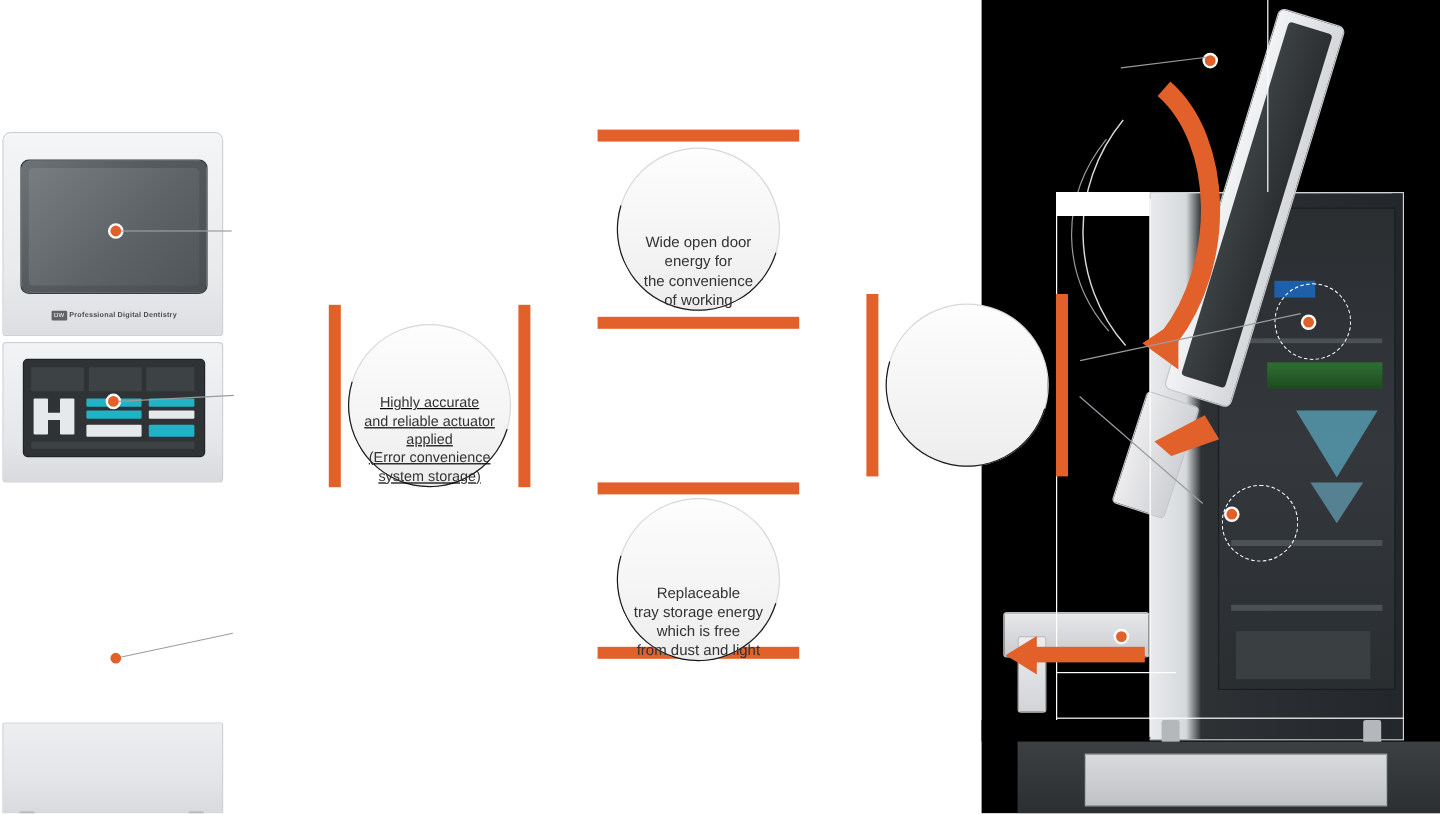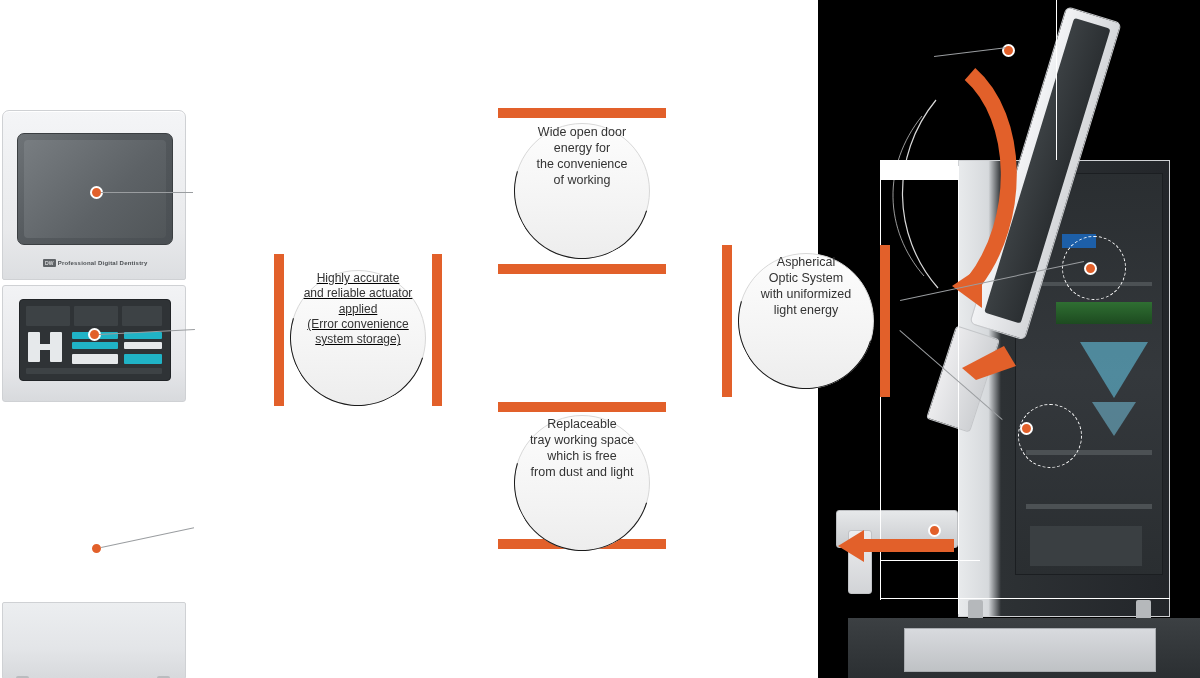--- a/index.html
+++ b/index.html
@@ -199,21 +199,21 @@
   .tech-line.h { height: 1px; }
   .tech-line.v { width: 1px; }
 
   
   .callout {
     position: absolute;
     width: 136px; height: 136px;
     border-radius: 50%;
     background: linear-gradient(to bottom, #fdfdfd 0%, #f4f4f4 60%, #ededed 100%);
     border: 1px solid #d8d8d8;
-    display: flex; align-items: flex-start; justify-content: center;
+    display: flex; align-items: flex-end; justify-content: center;
     text-align: center;
     box-sizing: border-box;
   }
   .callout .ring-dark {
     position: absolute; left: -1px; top: -1px; right: -1px; bottom: -1px;
     border-radius: 50%;
     border: 1.5px solid transparent;
     border-bottom-color: #1a1a1a;
     border-left-color: #1a1a1a;
     transform: rotate(-28deg);
@@ -390,21 +390,21 @@
     </div>
   </div>
 
   <div class="abs" id="callout-tray">
     <div class="bar h" style="left:-16px; top:-13px;"></div>
     <div class="bar h" style="left:-16px; top:124px;"></div>
     <div class="callout" style="position:relative; left:0; top:0;">
       <div class="ring-dark"></div>
       <div class="txt">
         <div>Replaceable</div>
-        <div>tray working space</div>
+        <div>tray storage energy</div>
         <div>which is free</div>
         <div>from dust and light</div>
       </div>
     </div>
   </div>
 
   <div class="abs" id="callout-actuator">
     <div class="bar v" style="left:-16px; top:-16px;"></div>
     <div class="bar v" style="left:142px; top:-16px;"></div>
     <div class="callout" style="position:relative; left:0; top:0;text-decoration:underline;">
@@ -417,22 +417,16 @@
         <div>system storage)</div>
       </div>
     </div>
   </div>
 
   <div class="abs" id="callout-optic">
     <div class="bar v" style="left:-16px; top:-8px;"></div>
     <div class="bar v" style="left:142px; top:-8px;"></div>
     <div class="callout" style="position:relative; left:0; top:0;">
       <div class="ring-dark"></div>
-      <div class="txt">
-        <div>Aspherical</div>
-        <div>Optic System</div>
-        <div>with uniformized</div>
-        <div>light energy</div>
-      </div>
     </div>
   </div>
 
 </div>
 
 </body></html>

